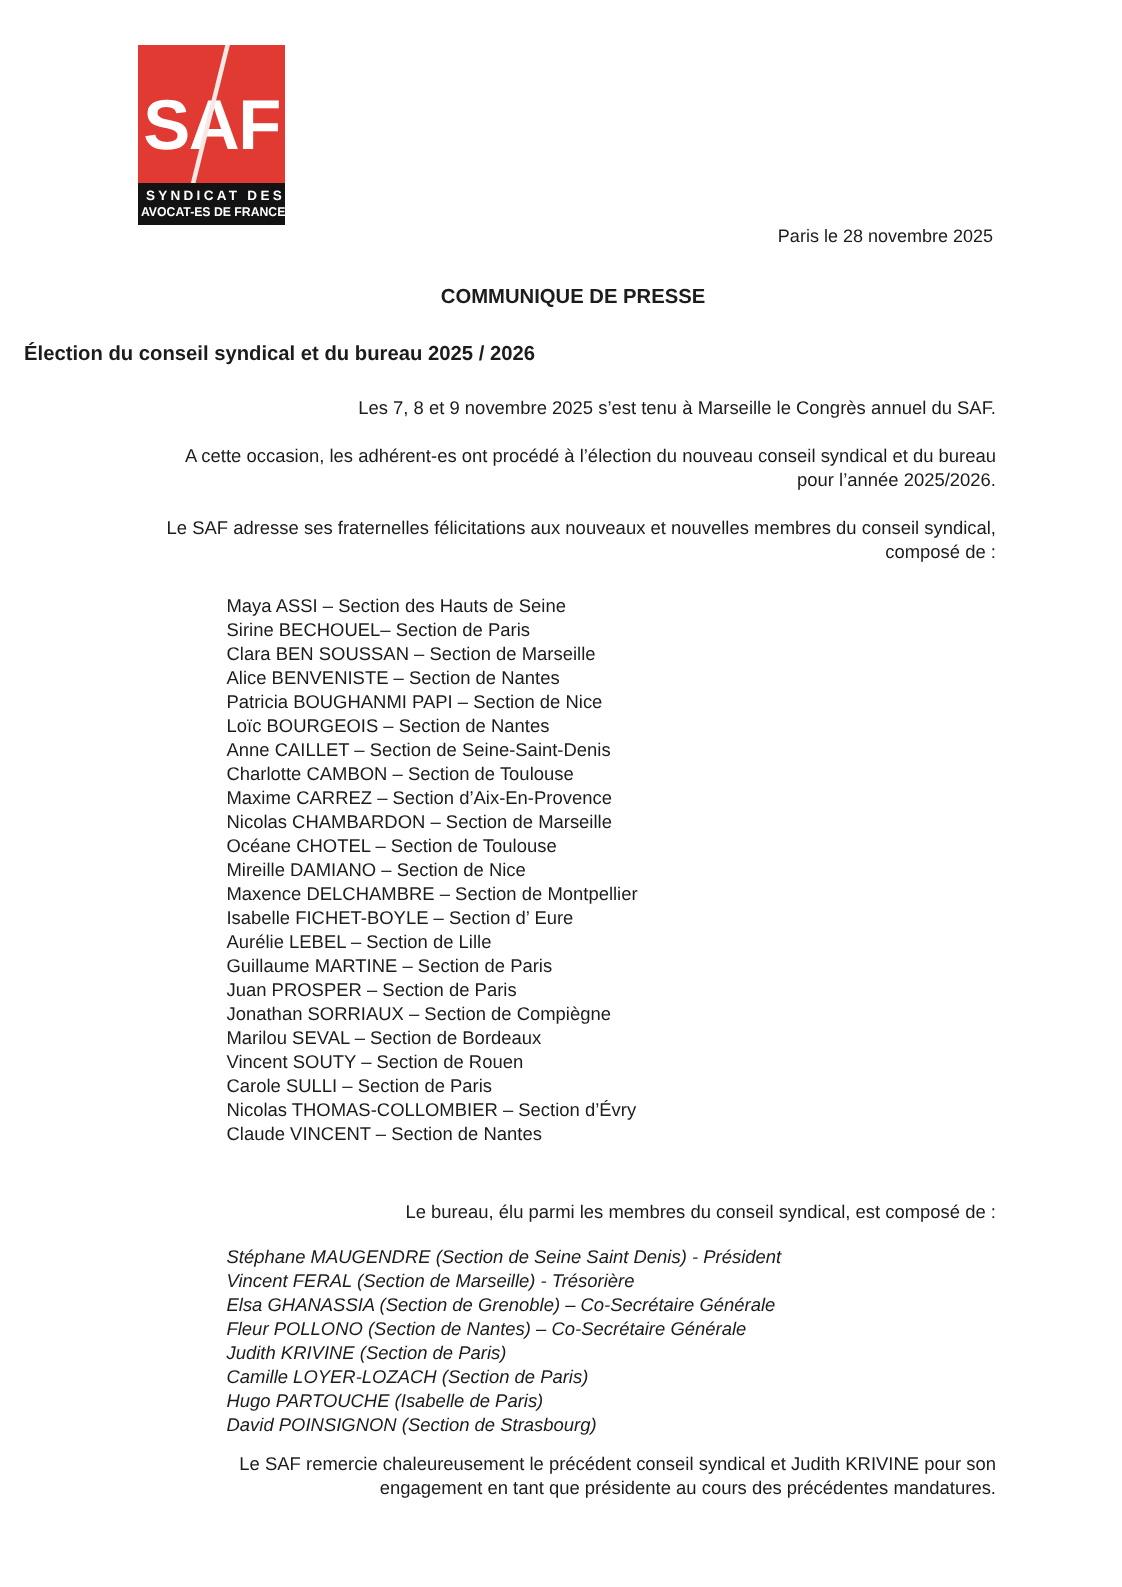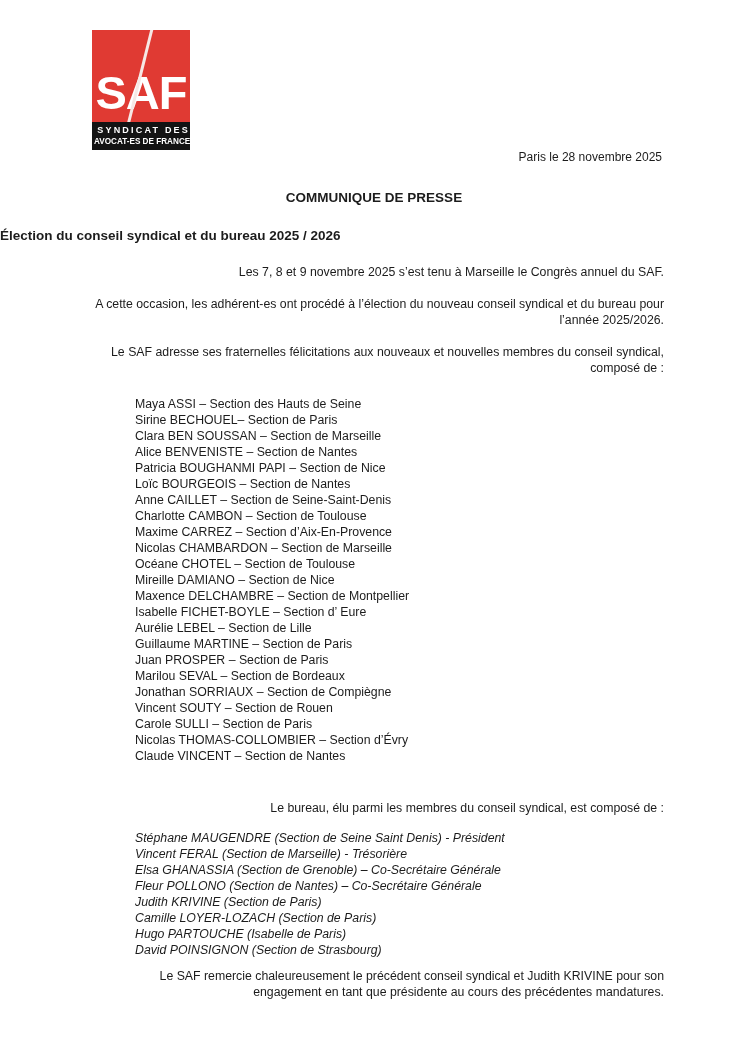--- a/index.html
+++ b/index.html
@@ -21,21 +21,21 @@
     width: 98px;
   }
   .logo-red {
     position: relative;
     height: 92px;
     background: #e03a33;
     overflow: hidden;
   }
   .logo-saf {
     position: absolute;
-    left: 0; right: 0; bottom: 6px;
+    left: 0; right: 0; bottom: 16px;
     text-align: center;
     color: #ffffff;
     font-weight: bold;
     font-size: 47px;
     line-height: 1;
     letter-spacing: -1px;
   }
   .logo-slash {
     position: absolute;
     top: -6px;
@@ -64,21 +64,21 @@
   .logo-band-line2 {
     font-size: 8.5px;
     font-weight: bold;
     letter-spacing: 0px;
     line-height: 10px;
     transform: scaleX(0.96);
     white-space: nowrap;
   }
 
   
-  .doc { position: absolute; top: 0; left: 0; right: 0; }
+  .doc { position: absolute; top: 0; left: 16px; right: 0; }
   .date-line {
     margin-top: 150px;
     padding-right: 86px;
     text-align: right;
     font-size: 12px;
     line-height: 15px;
   }
   .kicker {
     margin-top: 25px;
     text-align: center;
@@ -149,22 +149,22 @@
         <div class="member-line">Charlotte CAMBON – Section de Toulouse</div>
         <div class="member-line">Maxime CARREZ – Section d’Aix-En-Provence</div>
         <div class="member-line">Nicolas CHAMBARDON – Section de Marseille</div>
         <div class="member-line">Océane CHOTEL – Section de Toulouse</div>
         <div class="member-line">Mireille DAMIANO – Section de Nice</div>
         <div class="member-line">Maxence DELCHAMBRE – Section de Montpellier</div>
         <div class="member-line">Isabelle FICHET-BOYLE – Section d’ Eure</div>
         <div class="member-line">Aurélie LEBEL – Section de Lille</div>
         <div class="member-line">Guillaume MARTINE – Section de Paris</div>
         <div class="member-line">Juan PROSPER – Section de Paris</div>
+        <div class="member-line">Jonathan SORRIAUX – Section de Compiègne</div>
         <div class="member-line">Marilou SEVAL – Section de Bordeaux</div>
-        <div class="member-line">Jonathan SORRIAUX – Section de Compiègne</div>
         <div class="member-line">Vincent SOUTY – Section de Rouen</div>
         <div class="member-line">Carole SULLI – Section de Paris</div>
         <div class="member-line">Nicolas THOMAS-COLLOMBIER – Section d’Évry</div>
         <div class="member-line">Claude VINCENT – Section de Nantes</div>
       </div>
 
       <p class="para mt36">Le bureau, élu parmi les membres du conseil syndical, est composé de :</p>
 
       <div class="member-list mt14">
         <div class="member-line">Stéphane MAUGENDRE (Section de Seine Saint Denis) - Président</div>

